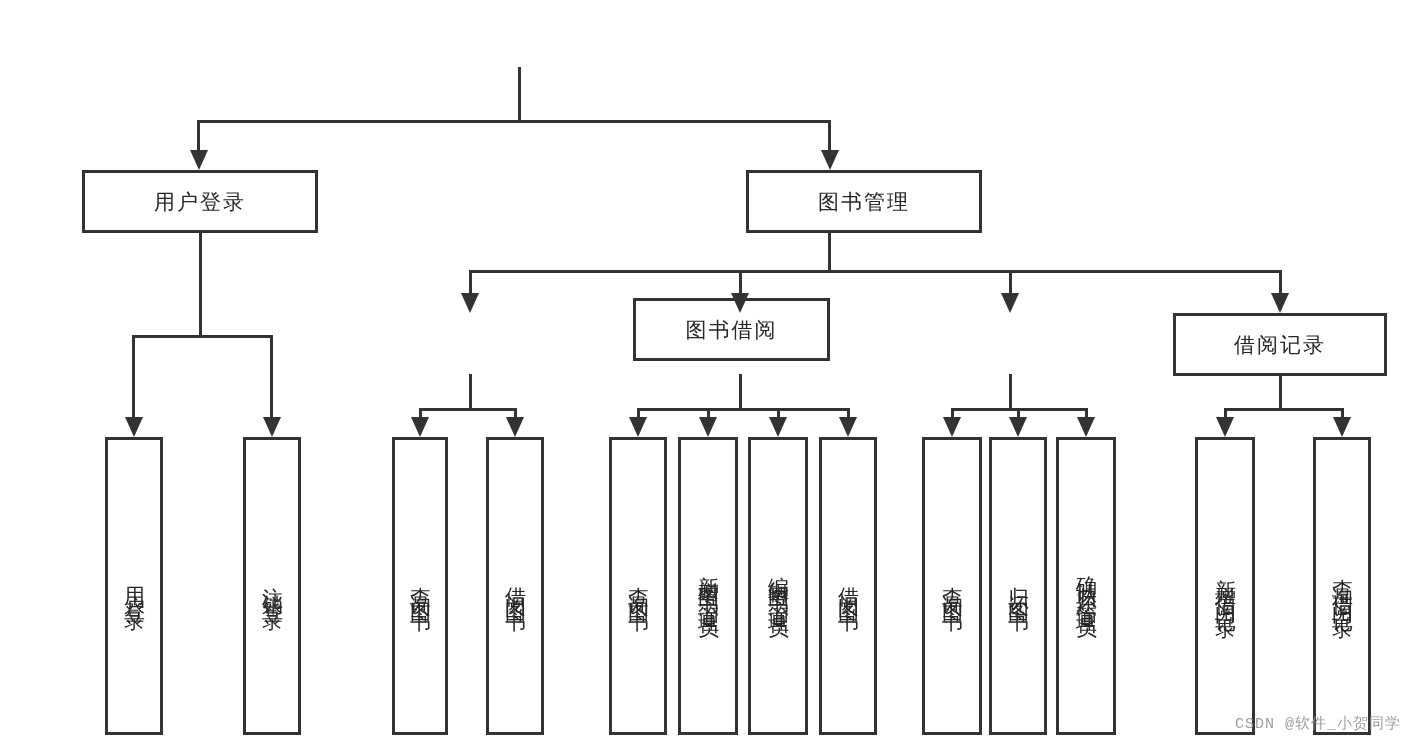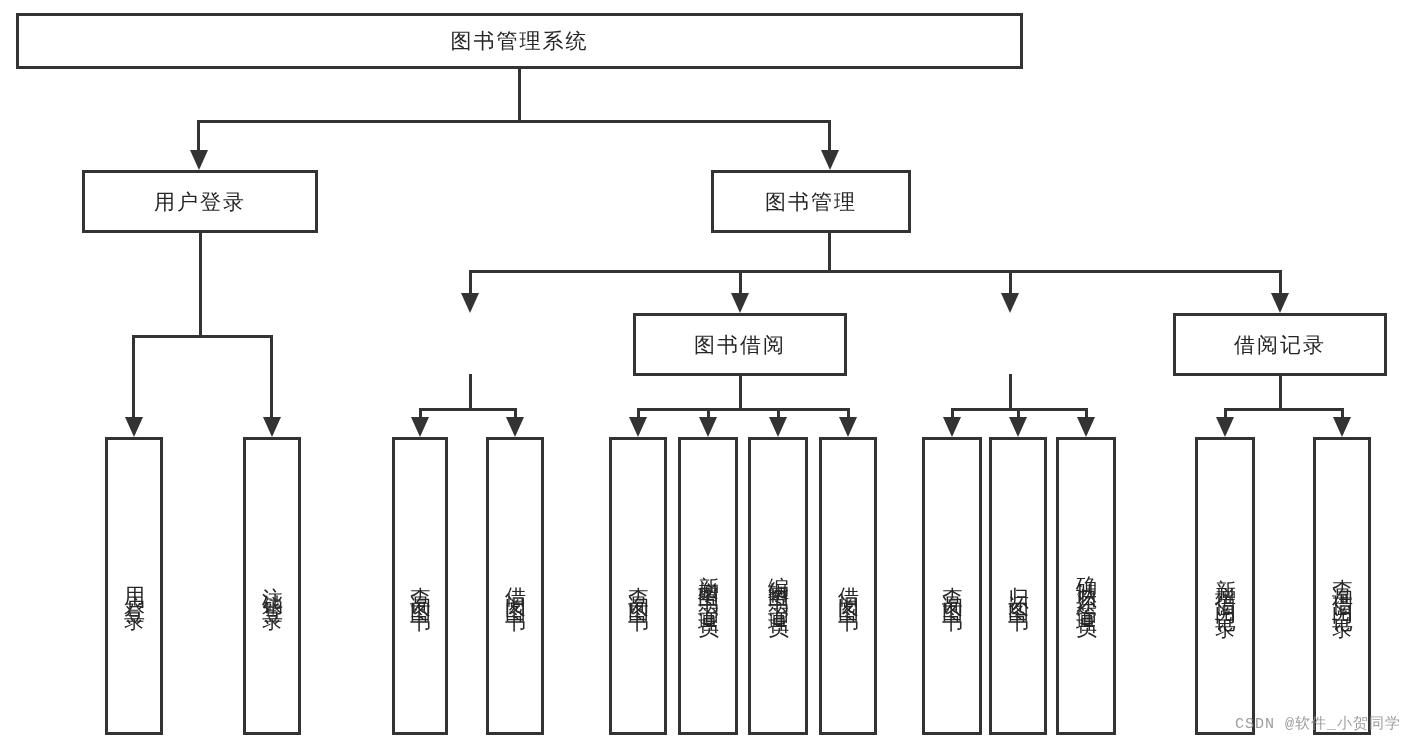--- a/index.html
+++ b/index.html
@@ -47,26 +47,25 @@
     letter-spacing:1px;
     pointer-events:none;
     font-family:Liberation Mono, monospace;
   }
 </style>
 </head>
 <body>
 
 <div class="canvas">
 
-  <div class="node" style="left:16px;top:13px;width:1007px;height:56px">图书管理系统</div>
 
   <div class="node" style="left:82px;top:170px;width:236px;height:63px">用户登录</div>
-  <div class="node" style="left:711px;top:170px;width:200px;height:63px">图书管理</div>
+  <div class="node" style="left:746px;top:170px;width:236px;height:63px">图书管理</div>
 
-  <div class="node" style="left:633px;top:313px;width:214px;height:63px">图书借阅</div>
+  <div class="node" style="left:633px;top:298px;width:197px;height:63px">图书借阅</div>
   <div class="node" style="left:1173px;top:313px;width:214px;height:63px">借阅记录</div>
 
   <div class="node v" style="left:105px;top:437px;width:58px;height:298px">用户登录</div>
   <div class="node v" style="left:243px;top:437px;width:58px;height:298px">注销登录</div>
 
   <div class="node v" style="left:392px;top:437px;width:56px;height:298px">查询图书</div>
   <div class="node v" style="left:486px;top:437px;width:58px;height:298px">借阅图书</div>
 
   <div class="node v" style="left:609px;top:437px;width:58px;height:298px">查询图书</div>
   <div class="node v tight" style="left:678px;top:437px;width:60px;height:298px">新增图书（管理员）</div>

